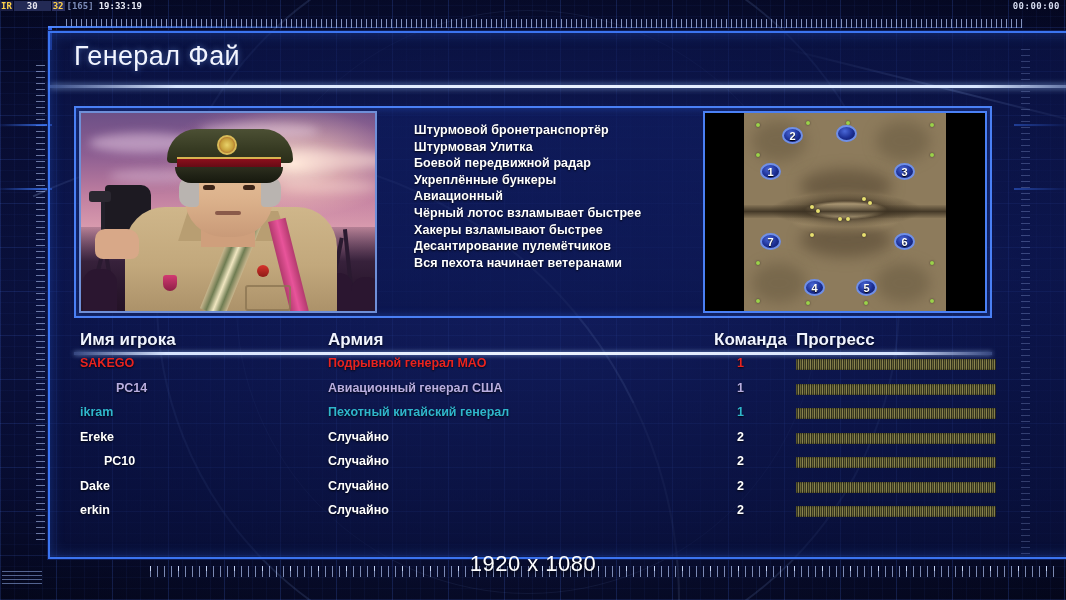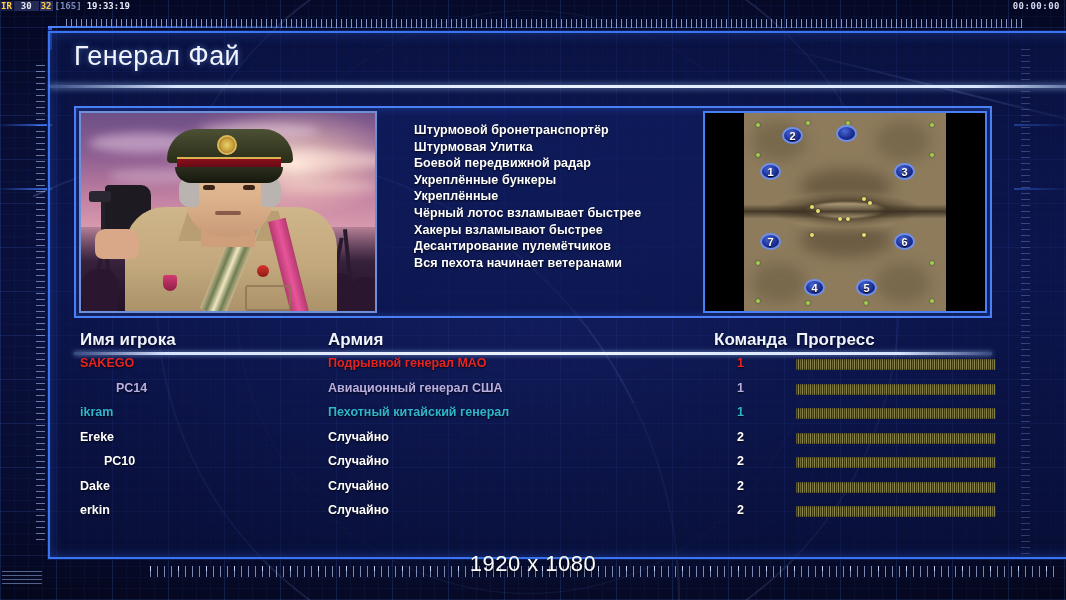--- a/index.html
+++ b/index.html
@@ -89,21 +89,21 @@
     background:repeating-linear-gradient(0deg, rgba(160,190,255,0.5) 0 1px, transparent 1px 4px);
     pointer-events:none; }
 
   
   .topbar{
     position:absolute; left:0; top:0; width:100%; height:13px;
     font-family:"DejaVu Sans Mono", monospace; font-size:9px; line-height:13px;
     font-weight:bold; white-space:nowrap;
   }
   .tb-ir{ color:#ffd24a; background:#1a1e44; padding:0 1px; }
-  .tb-n1{ color:#e8e8f0; background:#232a55; padding:0 7px; margin-left:1px; }
+  .tb-n1{ color:#e8e8f0; background:#232a55; padding:0 13px; margin-left:1px; }
   .tb-n2{ color:#ffd24a; background:#2a2f60; padding:0 1px; margin-left:1px; }
   .tb-n3{ color:#7b8bb8; padding:8px 1px; margin-left:1px; }
   .tb-time{ color:#e9ecf7; margin-left:4px; }
   .topbar-right{
     position:absolute; right:6px; top:0; height:13px; line-height:13px;
     font-family:"DejaVu Sans Mono", monospace; font-size:9px; font-weight:bold;
     color:#d6dcf0; letter-spacing:0.5px;
   }
 
   
@@ -407,21 +407,21 @@
       <div class="cap-brim"></div>
       <div class="hand"></div>
       <div class="portrait-frame"></div>
     </div>
 
     <ul class="abilities">
       <li>Штурмовой бронетранспортёр</li>
       <li>Штурмовая Улитка</li>
       <li>Боевой передвижной радар</li>
       <li>Укреплённые бункеры</li>
-      <li>Укреплённые</li>
+      <li>Авиационный</li>
       <li>Чёрный лотос взламывает быстрее</li>
       <li>Хакеры взламывают быстрее</li>
       <li>Десантирование пулемётчиков</li>
       <li>Вся пехота начинает ветеранами</li>
     </ul>
 
     <div class="map-wrap">
       <div class="map-inner">
         <div class="blotch" style="left:8px;  top:8px;   width:54px; height:40px;"></div>
         <div class="blotch" style="left:132px;top:8px;   width:54px; height:40px;"></div>

